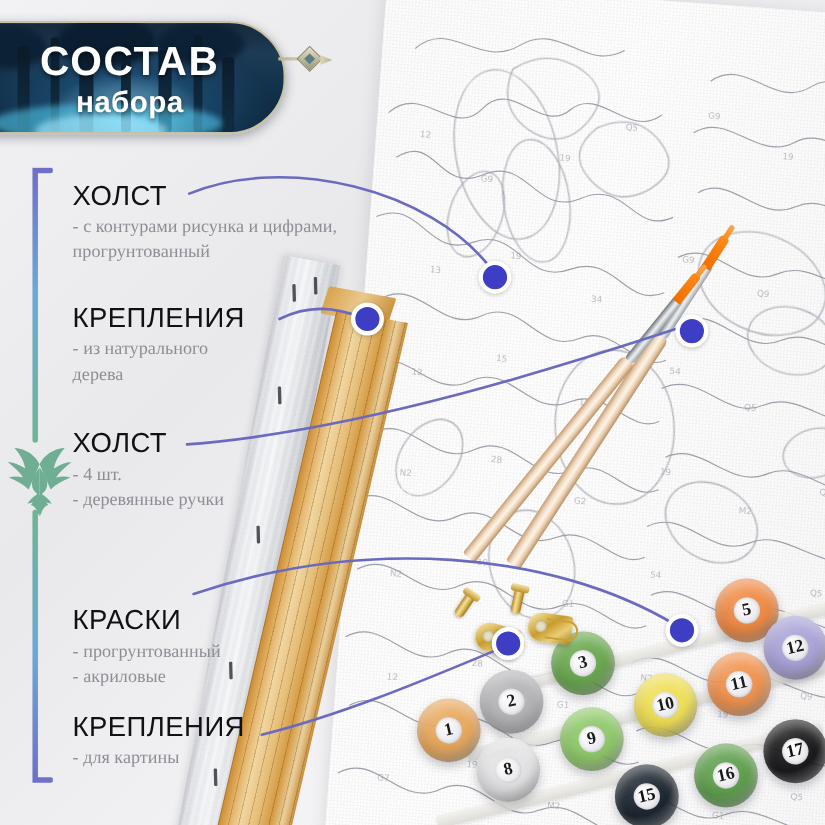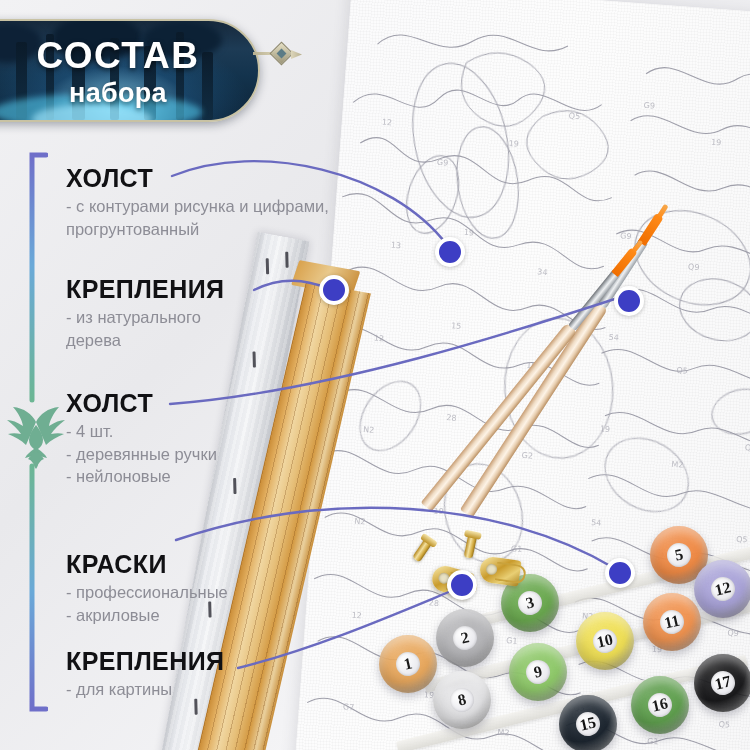--- a/index.html
+++ b/index.html
@@ -197,26 +197,26 @@
 
   
   .bracket { position:absolute; left:26px; top:152px; width:22px; height:562px; }
 
   
   .emblem { position:absolute; left:4px; top:398px; width:64px; height:72px; }
 
   
   .item { position:absolute; }
   .item h3 {
-    font-size:25px; font-weight:700; color:#111114;
+    font-size:25px; font-weight:400; color:#111114;
     letter-spacing:.4px; line-height:1.05; white-space:nowrap;
   }
   .item .bullets { margin-top:4px; }
   .item .bullets div {
-    font-size:16.5px; color:#8d8d96; line-height:1.35; white-space:nowrap;
+    font-size:16.5px; color:#8d8d96; line-height:1.35; white-space:nowrap;font-family:Liberation Serif, serif;
   }
 
   .dot {
     position:absolute; width:30px; height:30px; border-radius:50%;
     background:#3d3ec4; border:4px solid #ffffff;
     box-shadow:0 1px 4px rgba(0,0,0,.22);
   }
 </style>
 </head>
 <body>
@@ -469,28 +469,27 @@
       <div>- из натурального</div>
       <div>  дерева</div>
     </div>
   </div>
 
   <div class="item" style="left:66px; top:390px;">
     <h3>ХОЛСТ</h3>
     <div class="bullets">
       <div>- 4 шт.</div>
       <div>- деревянные ручки</div>
-      <div>- нейлоновые</div>
     </div>
   </div>
 
   <div class="item" style="left:66px; top:523px;margin-top:28px;">
     <h3>КРАСКИ</h3>
     <div class="bullets">
-      <div>- профессиональные</div>
+      <div>- прогрунтованный</div>
       <div>- акриловые</div>
     </div>
   </div>
 
   <div class="item" style="left:66px; top:648px;">
     <h3>КРЕПЛЕНИЯ</h3>
     <div class="bullets">
       <div>- для картины</div>
     </div>
   </div>

